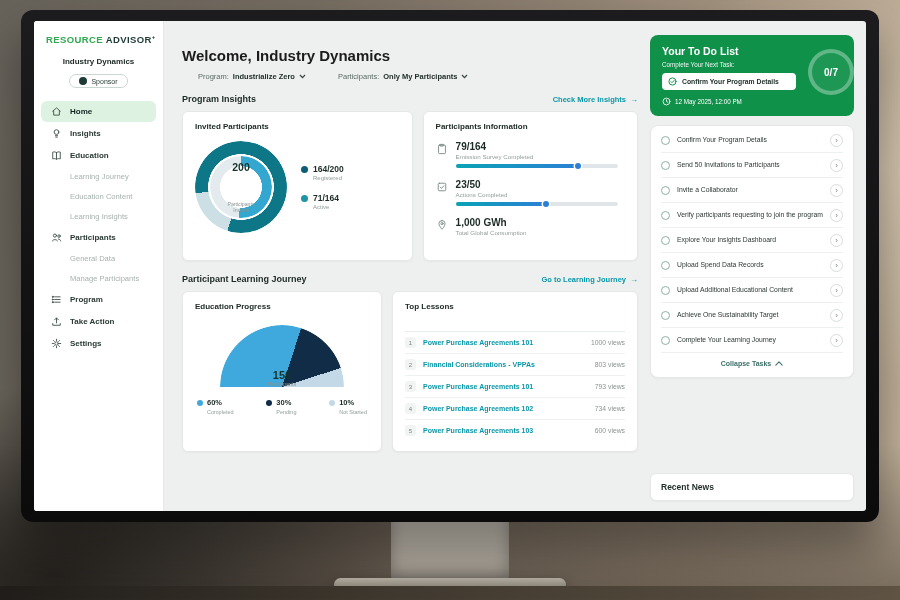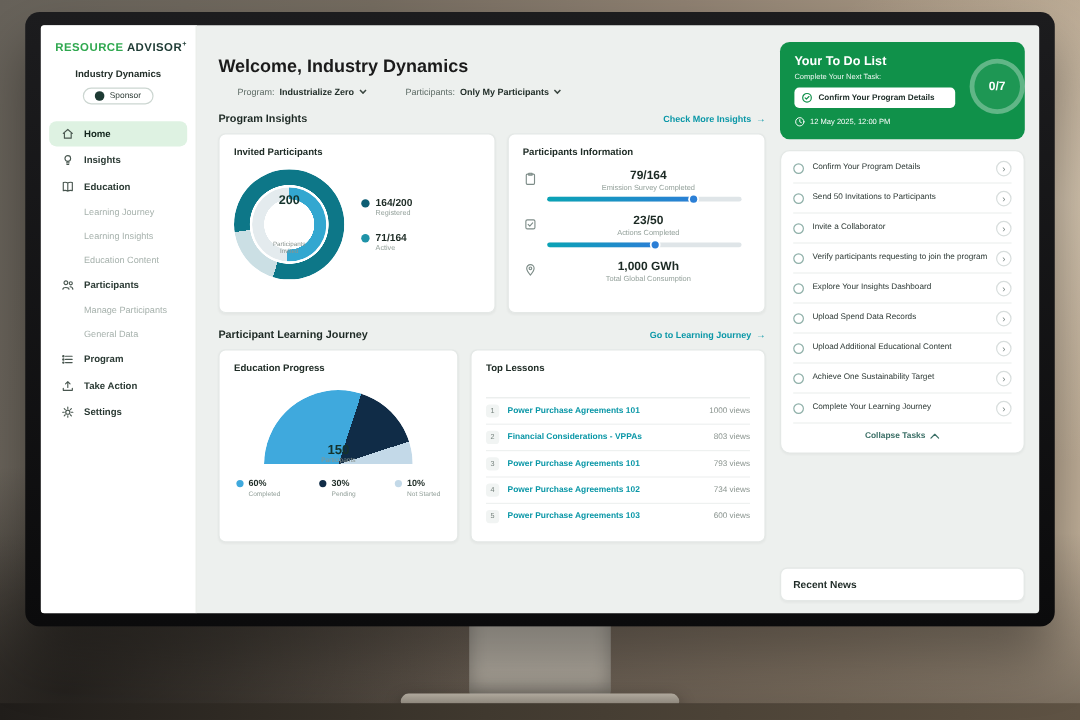--- a/index.html
+++ b/index.html
@@ -85,21 +85,21 @@
   .legend-item { display:flex; align-items:flex-start; gap:5px; }
   .dot { width:7px; height:7px; border-radius:50%; background:#888; margin-top:2px; flex:0 0 7px; }
   .lg-value { font-size:8.5px; font-weight:bold; color:#1d2b25; }
   .lg-label { font-size:6px; color:#93a09a; margin-top:1px; }
 
   
   .stats { display:flex; flex-direction:column; gap:11px; margin-top:10px; }
   .stat { display:flex; gap:8px; }
   .stat-ico { color:#7d8c88; display:flex; margin-top:2px; }
   .stat-ico svg { width:12px; height:12px; fill:none; stroke:currentColor; stroke-width:1.1; stroke-linecap:round; stroke-linejoin:round; }
-  .stat-body { flex:1;text-align:center; }
+  .stat-body { flex:1; }
   .stat-value { font-size:10px; font-weight:bold; color:#1c2a24; }
   .stat-label { font-size:6.2px; color:#93a09a; margin-top:1px; }
   .bar { position:relative; height:4px; border-radius:2px; background:#dfe5e8; margin-top:4px; width:96%; }
   .bar-fill { position:relative; height:100%; border-radius:2px;
     background:linear-gradient(90deg,#0aa3b5,#2b7fd6); }
   .bar-fill::after { content:''; position:absolute; right:-2px; top:50%; transform:translateY(-50%);
     width:6px; height:6px; border-radius:50%; background:#2b7fd6; box-shadow:0 0 0 1.5px #fff; }
 
   
   .card-edu { flex:0 0 200px; min-height:146px; }
@@ -204,41 +204,41 @@
                 <svg viewBox="0 0 14 14">
                   <path d="M7 3.2C5.6 2.3 3.8 2.2 2.2 2.7v8.6c1.6-.5 3.4-.4 4.8.5 1.4-.9 3.2-1 4.8-.5V2.7C10.2 2.2 8.4 2.3 7 3.2Zm0 0v8.6"></path>
                 </svg>
               </span>
             <span>Education</span>
           </div>
           <div class="nav-item sub">
             <span>Learning Journey</span>
           </div>
           <div class="nav-item sub">
+            <span>Education Content</span>
+          </div>
+          <div class="nav-item sub">
             <span>Learning Insights</span>
-          </div>
-          <div class="nav-item sub">
-            <span>Education Content</span>
           </div>
           <div class="nav-item">
             <span class="nav-ico">
                 <svg viewBox="0 0 14 14">
                   <circle cx="5" cy="4.6" r="2"></circle>
                   <path d="M1.8 11.4c0-2.4 6.4-2.4 6.4 0"></path>
                   <circle cx="10.2" cy="5.2" r="1.6"></circle>
                   <path d="M9.4 8.9c1.8.2 2.9 1 2.9 2.5"></path>
                 </svg>
               </span>
             <span>Participants</span>
           </div>
           <div class="nav-item sub">
+            <span>General Data</span>
+          </div>
+          <div class="nav-item sub">
             <span>Manage Participants</span>
-          </div>
-          <div class="nav-item sub">
-            <span>General Data</span>
           </div>
           <div class="nav-item">
             <span class="nav-ico">
                 <svg viewBox="0 0 14 14">
                   <path d="M4.6 3.6h7M4.6 7h7M4.6 10.4h7"></path>
                   <circle cx="2.3" cy="3.6" r=".7" fill="currentColor"></circle>
                   <circle cx="2.3" cy="7" r=".7" fill="currentColor"></circle>
                   <circle cx="2.3" cy="10.4" r=".7" fill="currentColor"></circle>
                 </svg>
               </span>

